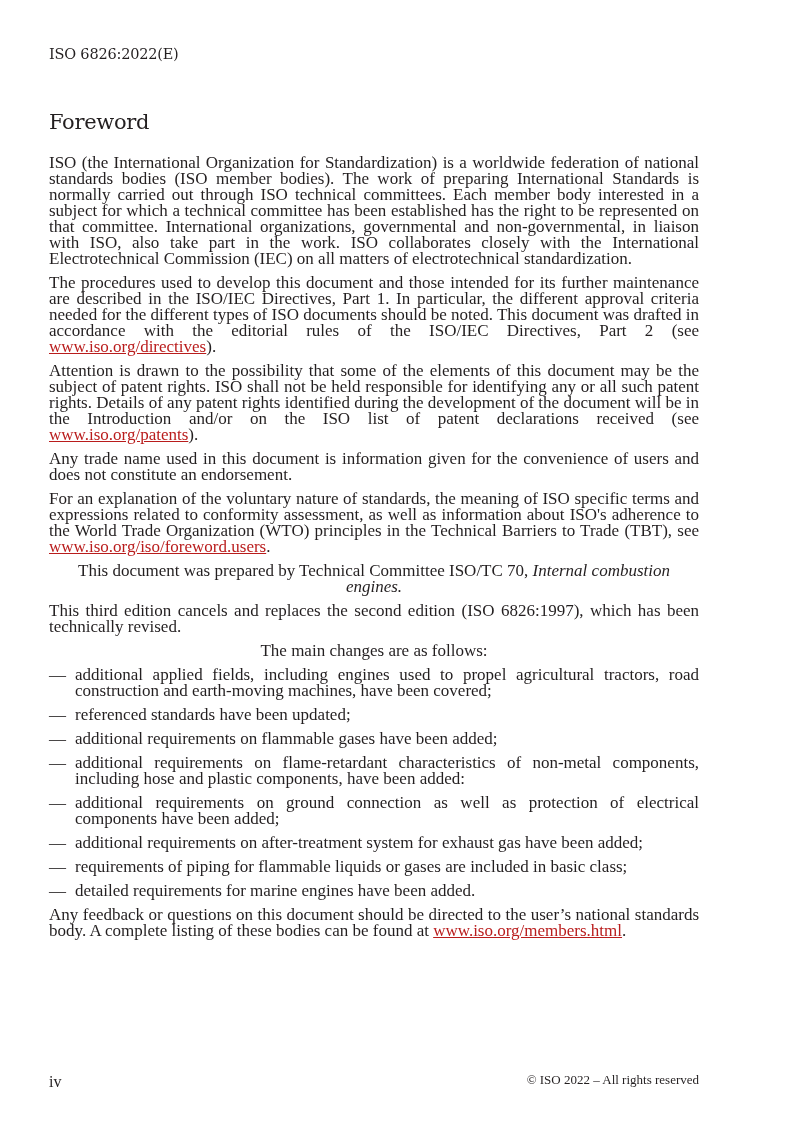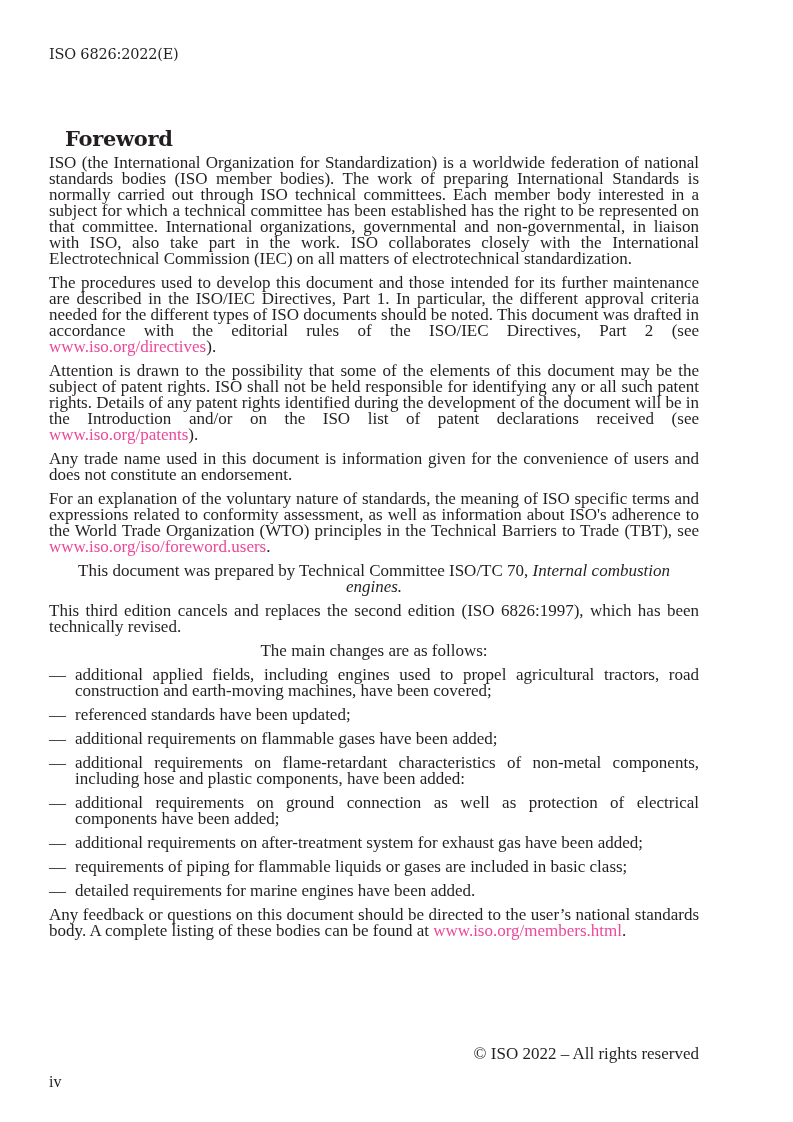--- a/index.html
+++ b/index.html
@@ -1,31 +1,31 @@
 <!DOCTYPE html>
 <html><head>
 <meta charset="utf-8">
 <style>
   html, body { margin: 0; padding: 0; background: #ffffff; }
   body { width: 793px; height: 1122px; position: relative; overflow: hidden;
          font-family: "DejaVu Serif", "Liberation Serif", serif; color: #231f20; }
   .header { position: absolute; left: 49px; top: 46px; font-weight: normal; font-size: 14.5px;
             font-family: "DejaVu Serif", serif; letter-spacing: -0.2px; }
-  .title { position: absolute; left: 49px; top: 110px; font-weight: bold; font-size: 21px;
-           font-family: "DejaVu Serif", serif; margin: 16px; letter-spacing: -0.3px; }
+  .title { position: absolute; left: 49px; top: 110px; font-weight: normal; font-size: 21px;
+           font-family: "DejaVu Serif", serif; margin: 0; letter-spacing: -0.3px; }
   .body { position: absolute; left: 49px; top: 155px; width: 650px;
           font-family: "Liberation Serif", serif; font-size: 17px; line-height: 16px; }
   .body p { margin: 0 0 8px 0; text-align: justify; }
   .body p.left { text-align: center; }
-  a.lnk { color: #ec4899; }
+  a.lnk { color: #b91c1c; text-decoration: underline; }
   ul.changes { list-style: none; margin: 0 0 8px 0; padding: 0; }
   ul.changes li { position: relative; padding-left: 26px; margin-bottom: 8px; text-align: justify; }
   ul.changes li .dash { position: absolute; left: 0; top: 0; }
   .footer-left { position: absolute; left: 49px; top: 1073px; font-family: "Liberation Serif", serif; font-size: 16px; }
-  .footer-right { position: absolute; right: 94px; top: 1044px; font-family: "Liberation Serif", serif; font-size: 17px; }
+  .footer-right { position: absolute; right: 94px; top: 1072px; font-family: "Liberation Serif", serif; font-size: 13px; }
 </style>
 </head>
 <body>
 
 <div class="header">ISO 6826:2022(E)</div>
 
 <h1 class="title">Foreword</h1>
 
 <div class="body">
   <p>ISO (the International Organization for Standardization) is a worldwide federation of national standards bodies (ISO member bodies). The work of preparing International Standards is normally carried out through ISO technical committees. Each member body interested in a subject for which a technical committee has been established has the right to be represented on that committee. International organizations, governmental and non-governmental, in liaison with ISO, also take part in the work. ISO collaborates closely with the International Electrotechnical Commission (IEC) on all matters of electrotechnical standardization.</p>

